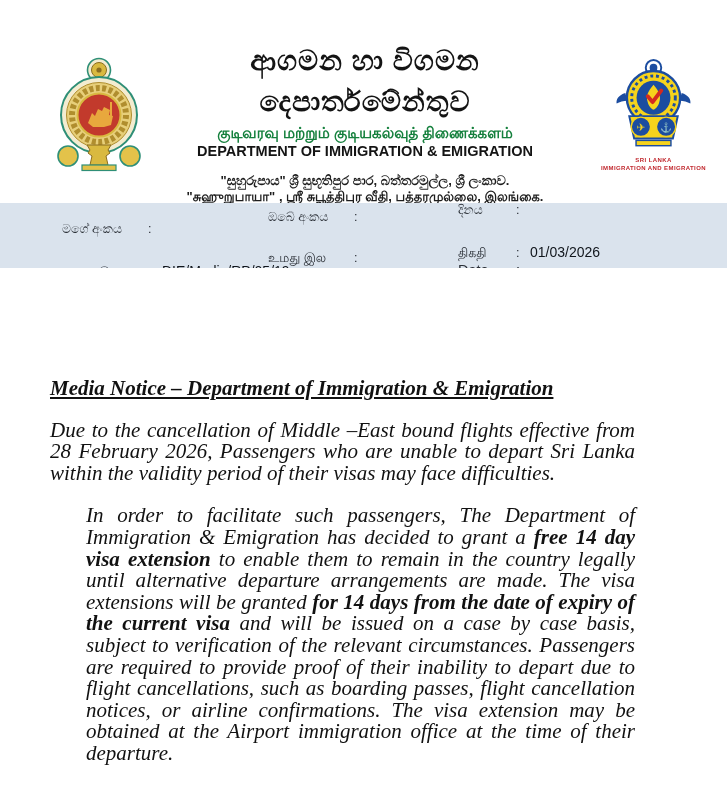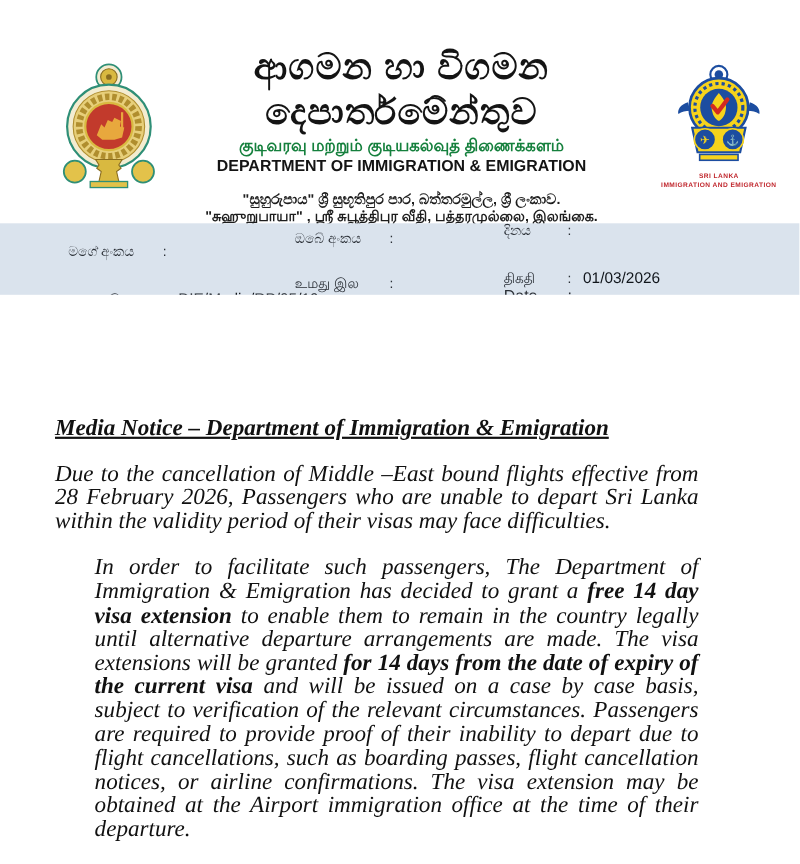--- a/index.html
+++ b/index.html
@@ -22,21 +22,21 @@
     height: 203px;
     overflow: visible;
     z-index: 1;
   }
   .logo-col-left  { width: 150px; padding-top: 57px; padding-left: 53px; flex: none; }
   .logo-col-right { width: 147px; padding-top: 58px; text-align: center; flex: none; }
   .head-center { flex: 1; text-align: center; padding-top: 40px; }
 
   .title-si {
     font-family: "Liberation Sans", sans-serif;
-    font-size: 33px;
+    font-size: 28px;
     font-weight: 700;
     line-height: 41px;
     letter-spacing: 1px;
     color: #141414;
     text-align: center;
   }
   .title-ta {
     font-size: 15px;
     font-weight: 700;
     line-height: 18px;

